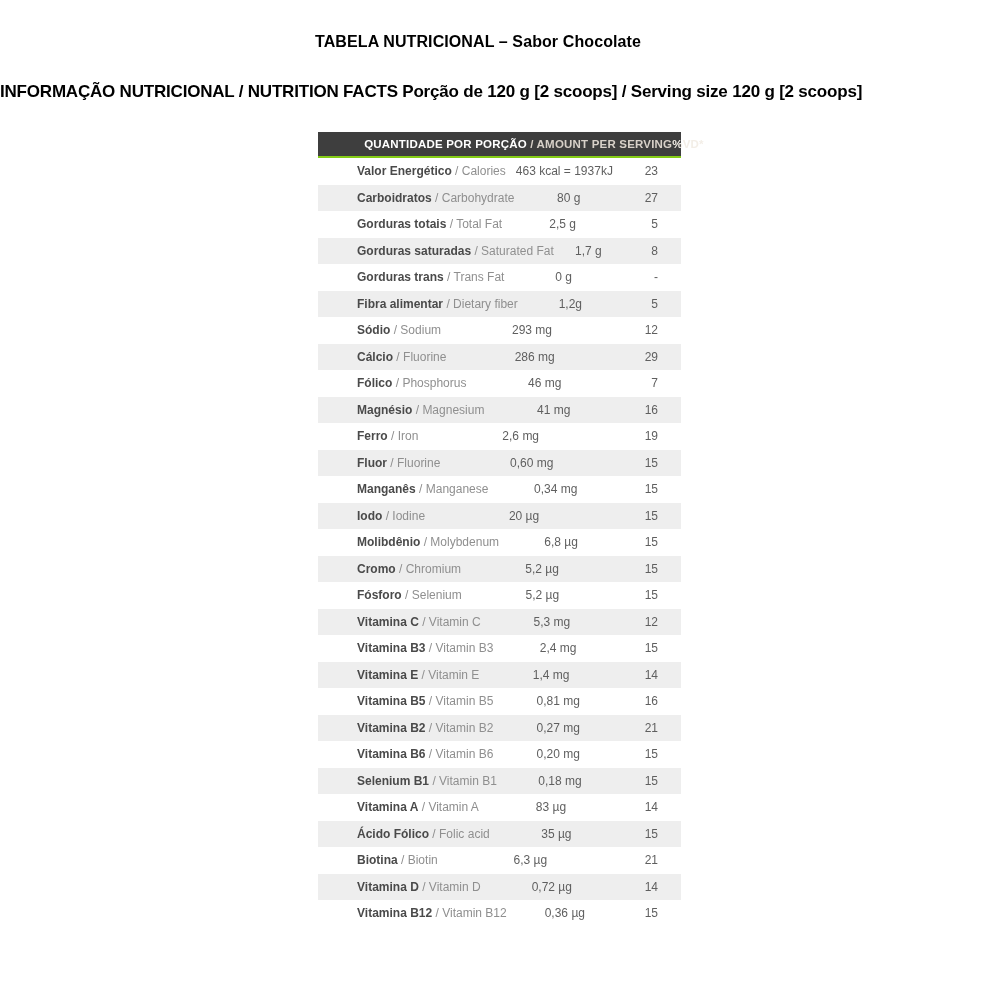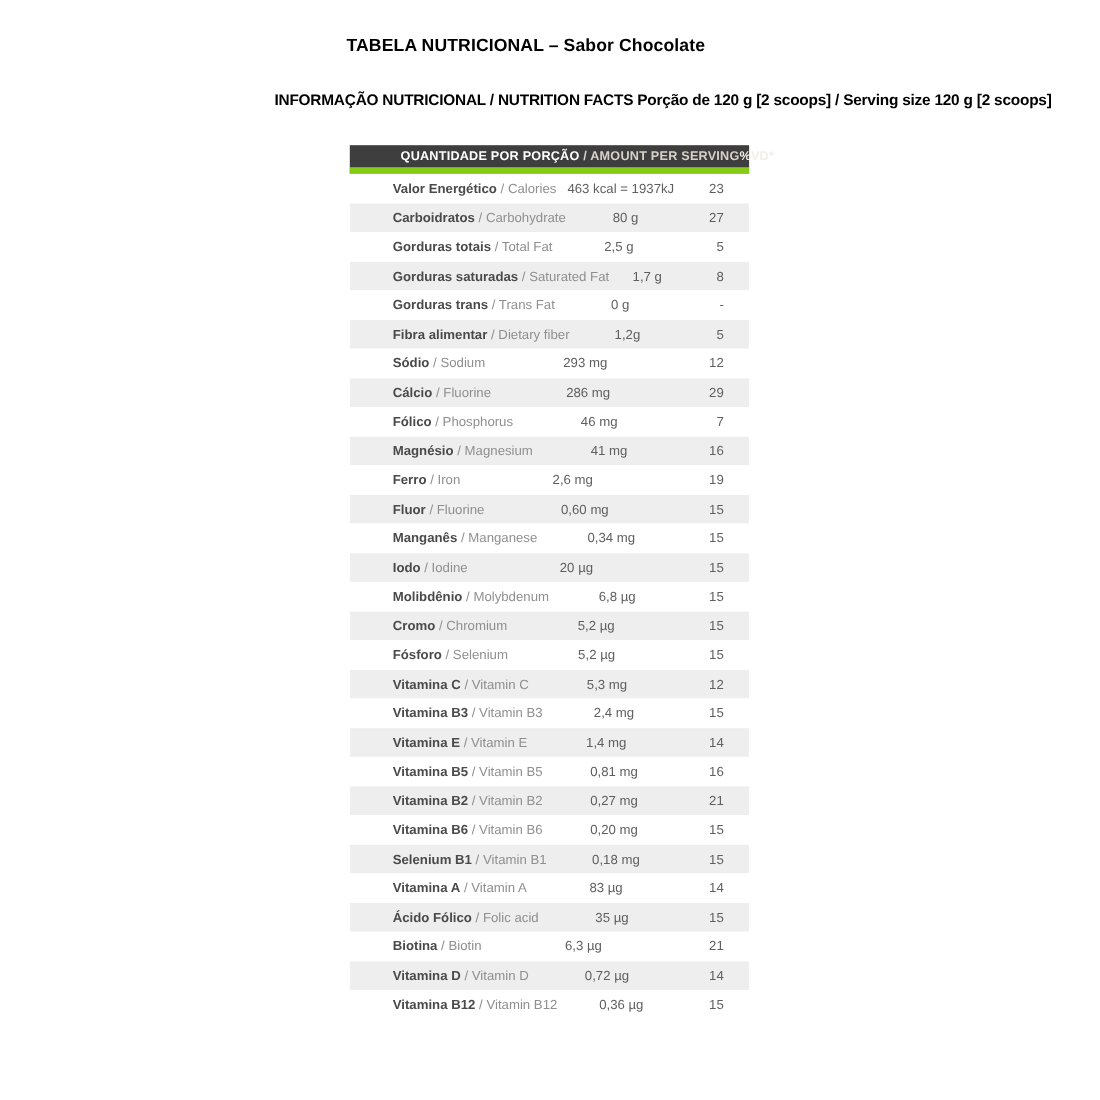--- a/index.html
+++ b/index.html
@@ -31,22 +31,22 @@
     font-size: 16px;
     font-weight: bold;
     color: var(--title-text);
     letter-spacing: 0.1px;
   }
   .title2 {
     position: absolute;
     top: 82px;
     left: 0;
     width: 100%;
-    text-align: right;
-    font-size: 14px;
+    text-align: left;
+    font-size: 17px;
     font-weight: bold;
     color: var(--title-text);
     letter-spacing: -0.2px;
     white-space: nowrap;
   }
   .ntable {
     position: absolute;
     left: 318px;
     top: 132px;
     width: 363px;
@@ -54,21 +54,21 @@
   .thead {
     display: flex;
     justify-content: space-between;
     align-items: center;
     height: 26px;
     background: var(--header-bg);
     padding: 0 12px 0 19px;
     font-size: 11.5px;
     font-weight: bold;
     letter-spacing: 0.2px;
-    border-bottom: 6px solid #84cc16;
+    border-bottom: 2px solid #84cc16;
   }
   .thead .h-left { white-space: pre; }
   .thead .h-pt { color: var(--header-text); }
   .thead .h-sep, .thead .h-en { color: var(--header-text-secondary); }
   .thead .h-vd { color: #f3eee7; }
   .rows { width: 100%; }
   .row {
     display: flex;
     align-items: center;
     height: 26.5px;

